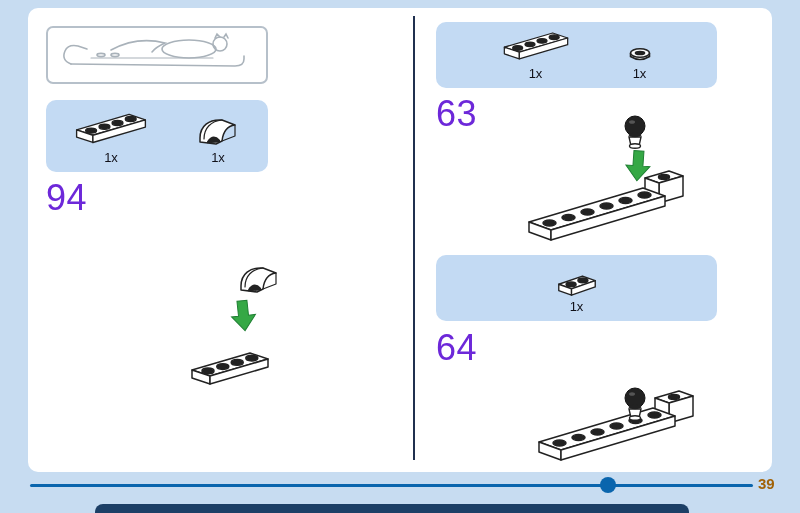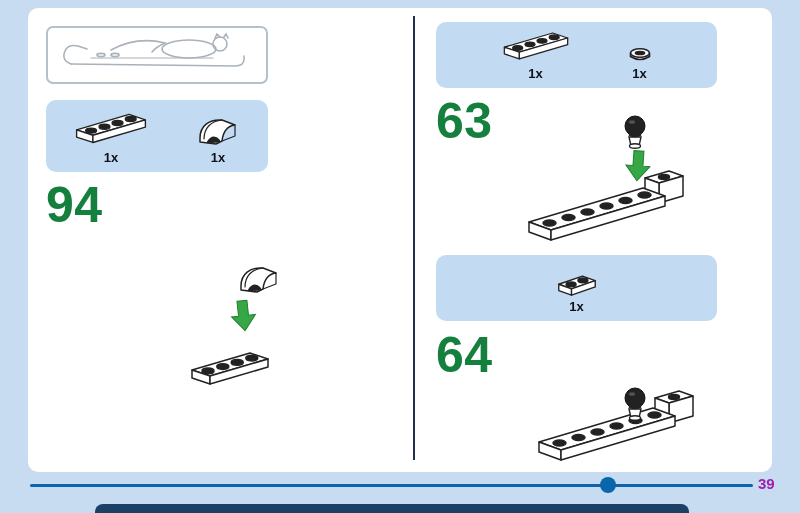--- a/index.html
+++ b/index.html
@@ -22,43 +22,43 @@
   }
   .parts-box {
     position:absolute; background:#c3daf3; border-radius:10px;
     display:flex; align-items:flex-end; justify-content:center;
     gap:46px; padding:10px 12px 8px 12px;
   }
   .pb62 { left:46px;  top:100px; width:222px; height:72px; }
   .pb63 { left:436px; top:22px;  width:281px; height:66px; gap:56px; }
   .pb64 { left:436px; top:255px; width:281px; height:66px; }
   .part { display:flex; flex-direction:column; align-items:center; gap:3px; }
-  .count { font-size:13px; font-weight:bold; color:#101018; line-height:1; }
+  .count { font-size:13px; font-weight:normal; color:#101018; line-height:1; }
   .step-number {
-    position:absolute; font-size:50px; font-weight:700; color:#15803d;
+    position:absolute; font-size:36px; font-weight:400; color:#6d28d9;
     letter-spacing:0.5px; line-height:1;
   }
   .sn62 { left:46px;  top:180px; }
   .sn63 { left:436px; top:96px; }
   .sn64 { left:436px; top:330px;text-align:center; }
   .diagram { position:absolute; }
   .d62 { left:178px; top:258px; }
   .d63 { left:515px; top:112px; }
   .d64 { left:525px; top:366px; }
   .progress-track {
     position:absolute; left:30px; top:484px; width:723px; height:3px;
     background:#0a65ad; border-radius:2px; cursor:pointer;
   }
   .progress-handle {
     position:absolute; left:603px; top:477px; width:16px; height:16px;
     border-radius:50%; background:#0a65ad; cursor:grab;
   }
   .page-number {
     position:absolute; left:758px; top:476px; font-size:15px;
-    font-weight:bold; color:#a21caf; line-height:1;
+    font-weight:bold; color:#a16207; line-height:1;
   }
   .bottom-bar {
     position:absolute; left:95px; top:504px; width:594px; height:12px;
     background:#1c3f66; border-radius:8px 8px 0 0; cursor:pointer;
   }
   .defs-holder { position:absolute; width:0; height:0; overflow:hidden; }
 </style>
 </head>
 <body>
 

